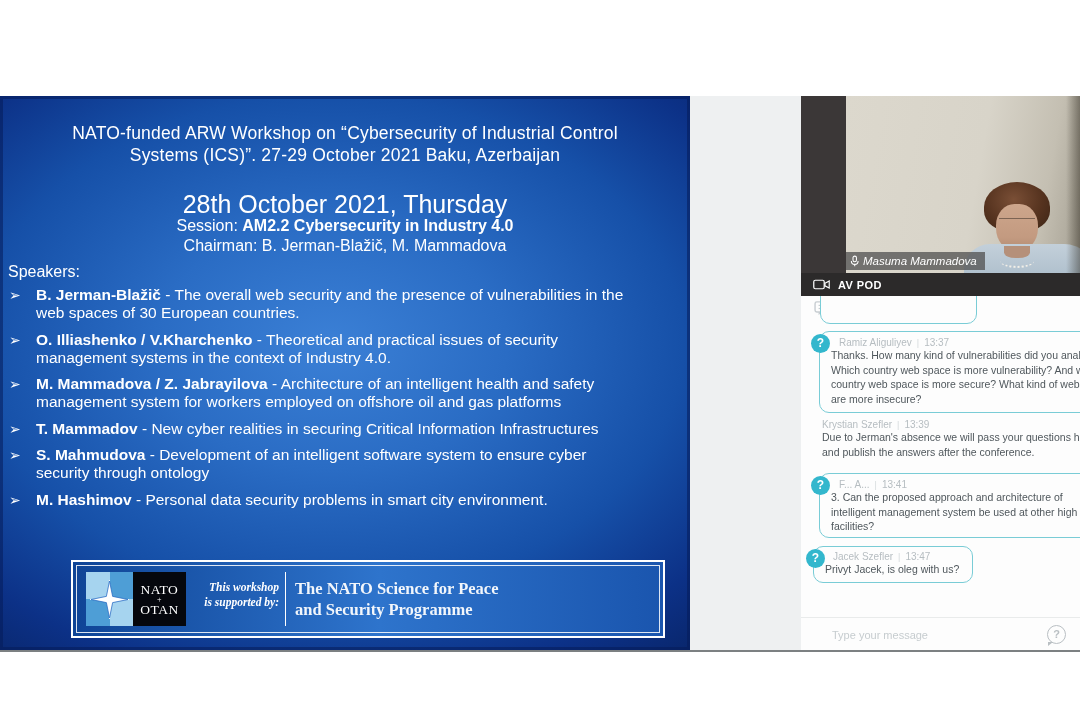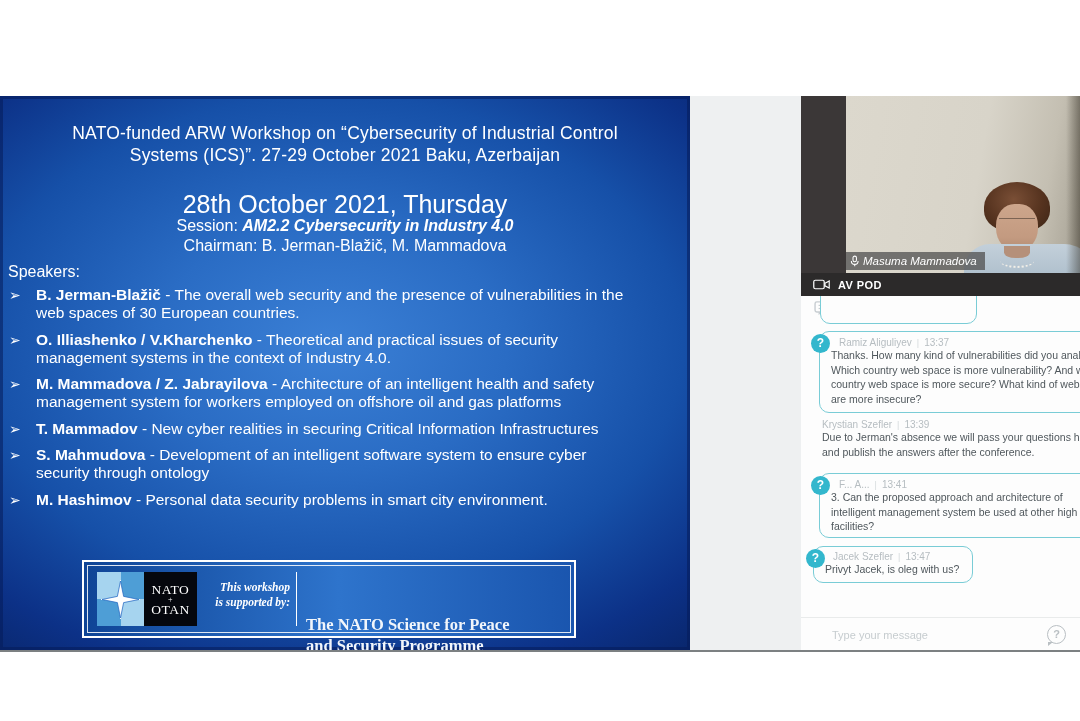--- a/index.html
+++ b/index.html
@@ -13,50 +13,50 @@
 
   
   .slide-pod{
     position:absolute;left:0;top:0;width:690px;height:554px;overflow:hidden;color:#fff;
     background:radial-gradient(ellipse 85% 75% at 48% 45%, #3b80d6 0%, #2a6cc4 30%, #1650a8 60%, #0c3187 82%, #082364 100%);
     box-shadow:inset 0 0 0 3px rgba(6,28,90,.55);
   }
   .slide-title{position:absolute;top:26px;left:0;width:690px;text-align:center;font-size:17.5px;line-height:22px;letter-spacing:.2px;}
   .slide-date{position:absolute;top:94px;left:0;width:690px;text-align:center;font-size:25px;}
   .slide-session{position:absolute;top:121px;left:0;width:690px;text-align:center;font-size:16px;}
-  .slide-session .sess-val{font-weight:bold;font-style:italic;}
+  .slide-session .sess-val{font-weight:bold;}
   .slide-chair{position:absolute;top:141px;left:0;width:690px;text-align:center;font-size:16px;}
   .speakers-label{position:absolute;top:167px;left:8px;font-size:16px;}
   ul.speakers{position:absolute;top:190px;left:0;margin:0;padding:0;list-style:none;width:648px;}
   ul.speakers li{position:relative;margin:0 0 8px 36px;max-width:600px;font-size:15.5px;line-height:18.3px;}
   ul.speakers .blt{position:absolute;left:-27px;top:0;font-size:14px;}
   ul.speakers .sp-name{font-weight:bold;}
 
   
   .nato-banner{
-    position:absolute;left:82px;top:464px;width:494px;height:78px;
+    position:absolute;left:71px;top:464px;width:594px;height:78px;
     border:2px solid #ffffff;
     background:linear-gradient(90deg,#0f4496 0%, #2e74cc 52%, #1a55ae 100%);
     box-sizing:border-box;
     padding-left:20px;
   }
   .nato-banner-inner{position:absolute;inset:3px;border:1px solid rgba(255,255,255,.85);}
   .nato-logo{position:absolute;left:13px;top:10px;width:100px;height:54px;display:flex;}
   .nato-flag{position:relative;width:47px;height:54px;overflow:hidden;}
   .nato-flag .q{position:absolute;width:50%;height:50%;}
   .q.tl{left:0;top:0;background:#a6d4ef;}
   .q.tr{right:0;top:0;background:#4e9ed6;}
   .q.bl{left:0;bottom:0;background:#4e9ed6;}
   .q.br{right:0;bottom:0;background:#a6d4ef;}
   .nato-star{position:absolute;left:4px;top:8px;width:39px;height:39px;}
   .nato-black{width:53px;height:54px;background:#05070d;color:#fff;display:flex;flex-direction:column;align-items:center;justify-content:center;font-family:"Liberation Serif",serif;font-size:13.5px;letter-spacing:.5px;line-height:13px;}
   .nato-black .plus{font-size:8px;line-height:7px;}
   .supported{position:absolute;left:118px;top:18px;width:88px;text-align:right;font-family:"Liberation Serif",serif;font-style:italic;font-weight:bold;font-size:11.5px;line-height:15px;}
   .banner-divider{position:absolute;left:212px;top:10px;width:1px;height:54px;background:#ffffff;}
-  .programme{position:absolute;left:222px;top:16px;width:250px;font-family:"Liberation Serif",serif;font-weight:600;font-size:16.5px;line-height:21px;color:#f2f6fb;margin-top:36px;}
+  .programme{position:absolute;left:222px;top:16px;width:250px;font-family:"Liberation Serif",serif;font-weight:600;font-size:16.5px;line-height:21px;color:#f2f6fb;}
 
   
   .right-panel{position:absolute;left:801px;top:0;width:279px;height:554px;}
 
   .video-pod{position:absolute;left:0;top:0;width:279px;height:177px;background:#3b3737;overflow:hidden;font-style:italic;}
   .video-frame{position:absolute;left:45px;top:0;width:234px;height:177px;overflow:hidden;
     background:linear-gradient(100deg,#dcd8cd 0%,#d8d4c9 55%,#c4bfb2 82%,#a49f92 100%);}
   .video-shadow{position:absolute;right:0;top:0;width:14px;height:177px;background:linear-gradient(90deg,rgba(0,0,0,0) 0%,rgba(40,35,25,.45) 100%);}
   .p-hair{position:absolute;left:138px;top:86px;width:66px;height:50px;border-radius:50% 50% 42% 42%;
     background:radial-gradient(ellipse at 45% 35%, #7a4f36 0%, #56331f 55%, #3a2415 100%);}

